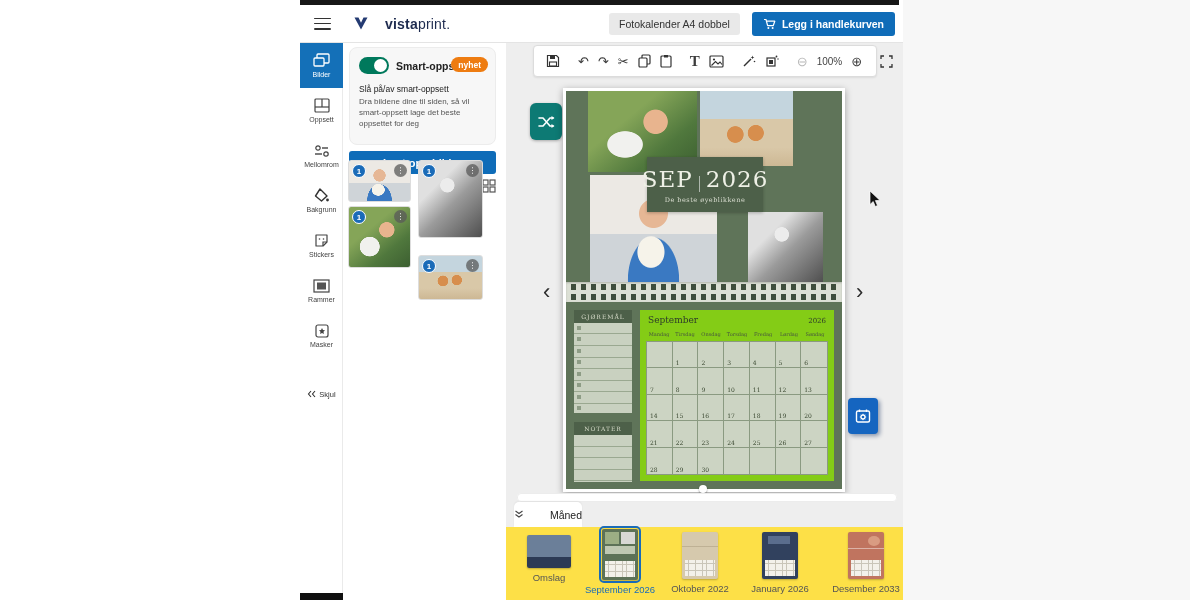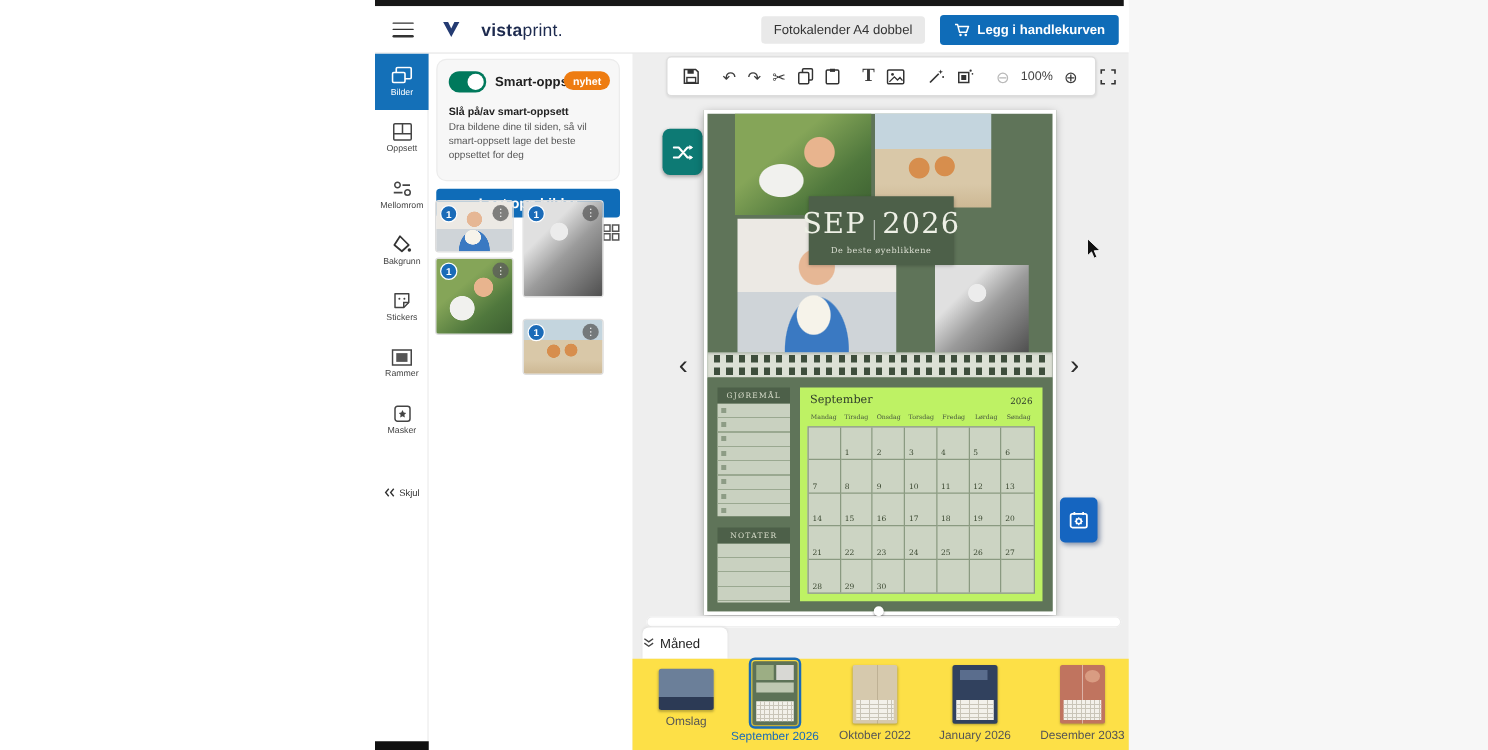--- a/index.html
+++ b/index.html
@@ -31,21 +31,21 @@
   .side-hide { position:absolute; left:0; top:340px; width:43px; height:22px; display:flex; align-items:center; justify-content:center; gap:3px; font-size:7.5px; color:#333; cursor:pointer; }
   .sidebar-bottom { position:absolute; left:0; top:593px; width:45px; height:7px; background:#101010; }
 
   
   .panel { position:absolute; left:43px; top:43px; width:163px; height:557px; background:#fff; }
   .smart-card { position:absolute; left:6px; top:4px; width:147px; height:98px; background:#f7f7f7; border:1px solid #ececec; border-radius:8px; padding:8px; }
   .toggle { position:absolute; left:9px; top:9px; width:30px; height:17px; background:#00795c; border-radius:9px; cursor:pointer; }
   .toggle i { position:absolute; right:2px; top:2px; width:13px; height:13px; background:#fff; border-radius:50%; }
   .smart-title { position:absolute; left:46px; top:12px; font-size:10.5px; font-weight:bold; color:#222; }
   .badge-new { position:absolute; right:7px; top:9px; background:#ee7c11; color:#fff; font-size:8.5px; font-weight:bold; border-radius:8px; padding:2.5px 7px; }
-  .smart-sub { position:absolute; left:9px; top:36px; font-size:8.5px; font-weight:bold; color:#222; }
+  .smart-sub { position:absolute; left:9px; top:36px; font-size:8.5px; font-weight:normal; color:#222; }
   .smart-desc { position:absolute; left:9px; top:48px; width:132px; font-size:8px; color:#555; line-height:1.4; }
   .upload-btn { position:absolute; left:6px; top:108px; width:147px; height:23px; background:#0f6cb8; border-radius:3px; color:#fff; font-size:11px; font-weight:bold; display:flex; align-items:center; justify-content:center; cursor:pointer; }
   .count-row { position:absolute; left:8px; top:136px; width:145px; height:18px; display:flex; align-items:center; }
   .count-lbl { font-size:10.5px; color:#333; }
   .sort-glyph { font-size:9px; color:#555; margin-left:5px; cursor:pointer; }
   .grid-icon { margin-left:auto; cursor:pointer; }
 
   .thumb { position:absolute; border-radius:3px; border:1px solid #ddd; cursor:pointer; }
   .thumb .badge { position:absolute; left:3px; top:3px; width:14px; height:14px; background:#1a6bb8; border:1px solid #fff; border-radius:50%; color:#fff; font-size:8px; font-weight:bold; display:flex; align-items:center; justify-content:center; }
   .thumb .dots { position:absolute; right:3px; top:3px; width:13px; height:13px; background:rgba(90,90,90,.75); border-radius:50%; color:#fff; font-size:8px; line-height:13px; text-align:center; cursor:pointer; }
@@ -92,21 +92,21 @@
 
   .page-bottom { position:absolute; left:0; top:211px; width:276px; height:187px; background:#5f7459; }
   .todo-col { position:absolute; left:8px; top:8px; width:58px; bottom:8px; }
   .mini-head { height:13px; background:#4d6049; color:#d8ddcb; font-family:"DejaVu Serif",serif; font-size:6px; letter-spacing:1px; display:flex; align-items:center; justify-content:center; }
   .mini-body { background:#c9d1c0; background-image:repeating-linear-gradient(180deg, rgba(0,0,0,0) 0 10.5px, #9aa890 10.5px 11.5px); position:relative; }
   .mini-body.boxes::before { content:""; position:absolute; left:3px; top:3px; bottom:0; width:4px; background:repeating-linear-gradient(180deg,#8d9c85 0 4px, rgba(0,0,0,0) 4px 11.5px); }
   .todo-body { height:90px; }
   .notes-head { margin-top:9px; }
   .notes-body { height:47px; }
 
-  .month-panel { position:absolute; left:74px; top:8px; right:8px; bottom:8px; background:#bef264; }
+  .month-panel { position:absolute; left:74px; top:8px; right:8px; bottom:8px; background:#84cc16; }
   .month-title { position:absolute; left:8px; top:5px; font-family:"DejaVu Serif",serif; font-size:9px; color:#2e3c2a; }
   .month-year { position:absolute; right:8px; top:7px; font-family:"DejaVu Serif",serif; font-size:7px; color:#2e3c2a; }
   .weekday-row { position:absolute; left:6px; right:6px; top:21px; height:9px; display:grid; grid-template-columns:repeat(7,1fr); }
   .weekday-row span { font-family:"DejaVu Serif",serif; font-size:5px; color:#47563e; text-align:center; }
   .cal-grid { position:absolute; left:6px; right:6px; top:31px; bottom:6px; display:grid; grid-template-columns:repeat(7,1fr); grid-template-rows:repeat(5,1fr); border:1px solid #8a9a81; background:#ccd4c3; }
   .cal-cell { border-right:1px solid #8a9a81; border-bottom:1px solid #8a9a81; font-family:"DejaVu Serif",serif; font-size:6px; color:#38462f; display:flex; align-items:flex-end; padding:0 0 1px 3px; }
   .cal-cell:nth-child(7n) { border-right:none; }
   .cal-cell:nth-child(n+29) { border-bottom:none; }
   .page-handle { position:absolute; left:133px; top:394px; width:8px; height:8px; background:#fff; border-radius:50%; box-shadow:0 1px 2px rgba(0,0,0,.4); cursor:pointer; }
 
@@ -114,21 +114,21 @@
   .nav-prev { left:37px; top:238px; }
   .nav-next { left:350px; top:238px; }
 
   .calset-btn { position:absolute; left:342px; top:355px; width:30px; height:36px; background:#1565c0; border-radius:4px; display:flex; align-items:center; justify-content:center; box-shadow:2px 2px 4px rgba(10,40,90,.45); cursor:pointer; }
 
   .h-scroll { position:absolute; left:11px; top:450px; width:380px; height:9px; background:#ffffff; border-radius:5px; box-shadow:inset 0 0 0 1px #ececec; cursor:pointer; }
 
   .cursor { position:absolute; left:363px; top:147px; pointer-events:none; }
 
   
-  .fs-tab { position:absolute; left:8px; top:459px; width:68px; height:25px; background:#fff; border-radius:5px 5px 0 0; display:flex; align-items:center; justify-content:flex-start; gap:4px; font-size:10.5px; color:#222; box-shadow:0 -1px 2px rgba(0,0,0,.05); cursor:pointer; }
+  .fs-tab { position:absolute; left:8px; top:459px; width:68px; height:25px; background:#fff; border-radius:5px 5px 0 0; display:flex; align-items:center; justify-content:space-between; gap:4px; font-size:10.5px; color:#222; box-shadow:0 -1px 2px rgba(0,0,0,.05); cursor:pointer; }
   .fs-strip { position:absolute; left:0; top:484px; width:397px; height:73px; background:#fde047; }
   .fs-item { position:absolute; width:84px; display:flex; flex-direction:column; align-items:center; cursor:pointer; }
   .fs-label { font-size:9.5px; color:#555; margin-top:4px; white-space:nowrap; }
   .fs-item.sel .fs-label { color:#1a6bb8; }
   .fs-cover { width:44px; height:33px; margin-top:8px; background:linear-gradient(180deg,#6b7f99 0 68%, #2c3a55 68%); border-radius:2px; box-shadow:0 1px 2px rgba(0,0,0,.25); }
   .fs-month { width:36px; height:47px; margin-top:5px; border-radius:2px; box-shadow:0 1px 2px rgba(0,0,0,.25); position:relative; }
   .fs-item.sel .fs-month { height:51px; margin-top:2px; outline:2px solid #1a6bb8; outline-offset:1px; }
   .fs-cal { position:absolute; left:3px; right:3px; bottom:3px; height:16px; background:#f3f1ea; background-image:repeating-linear-gradient(90deg, rgba(0,0,0,0) 0 3px, #c9c5b8 3px 3.6px), repeating-linear-gradient(180deg, rgba(0,0,0,0) 0 3px, #c9c5b8 3px 3.6px); }
   .fs-sep { background:#5d7257; }
   .fs-sep .p1 { position:absolute; left:3px; top:3px; width:14px; height:12px; background:#9cae84; }

